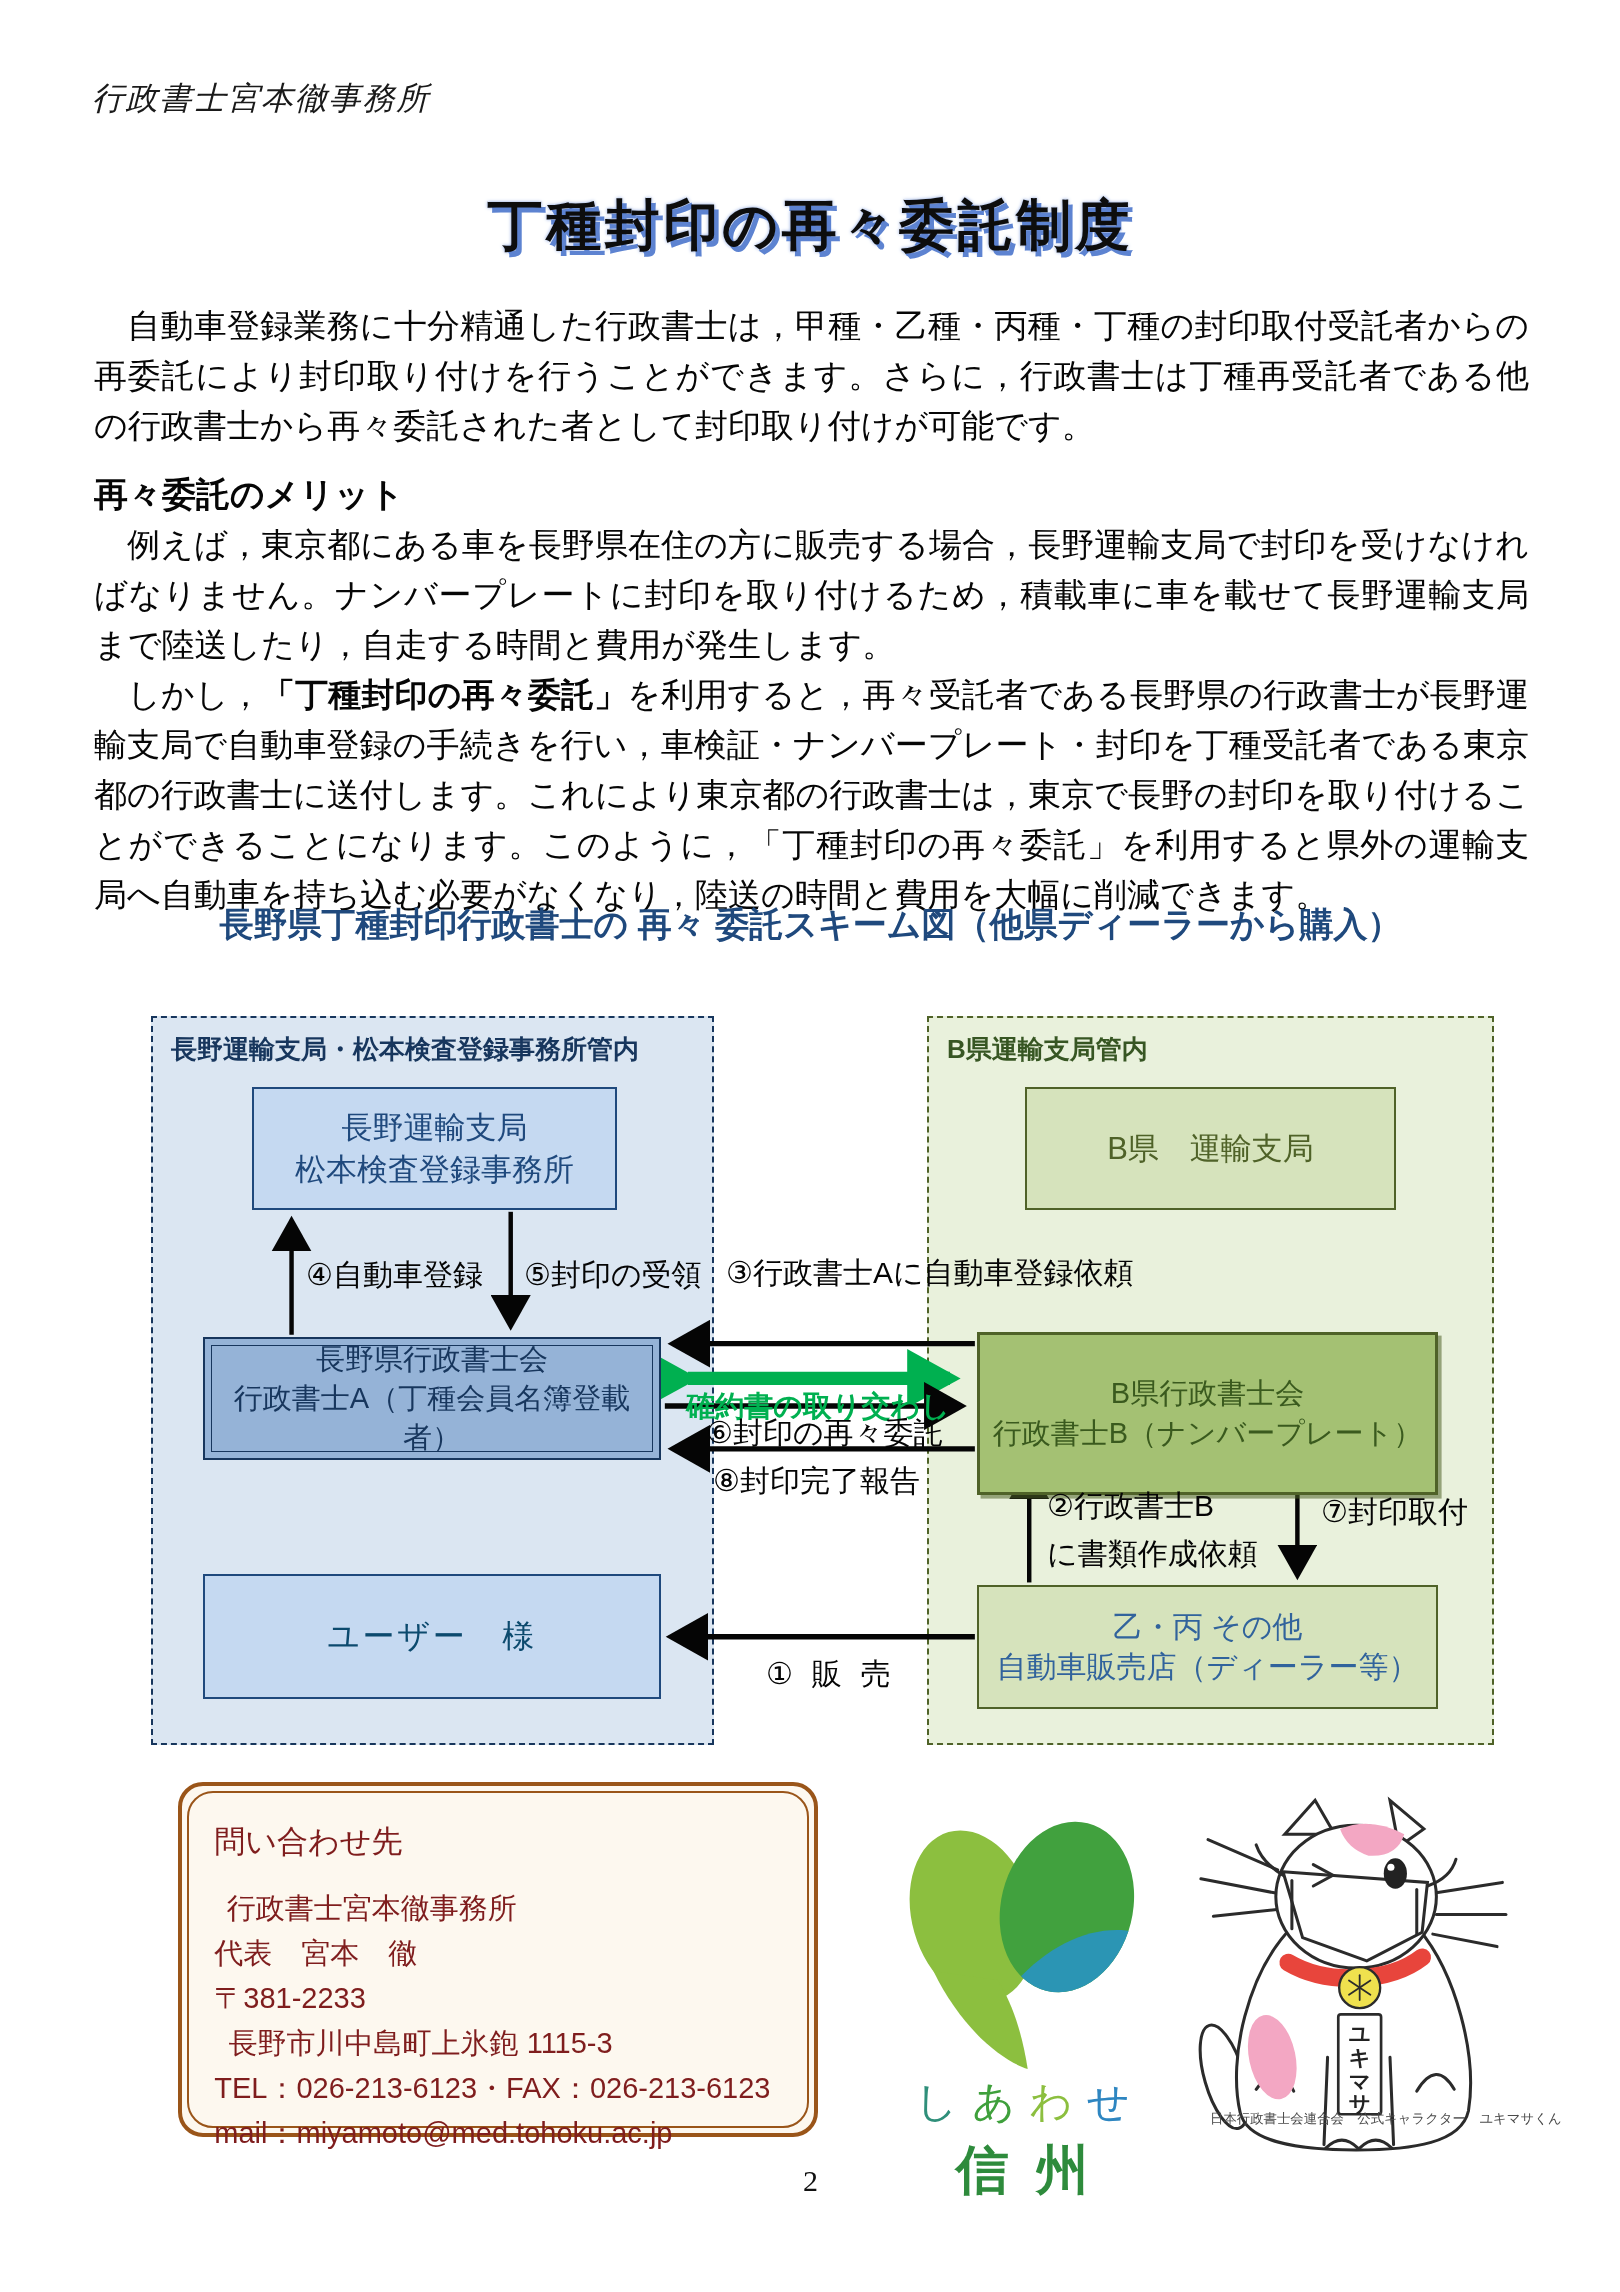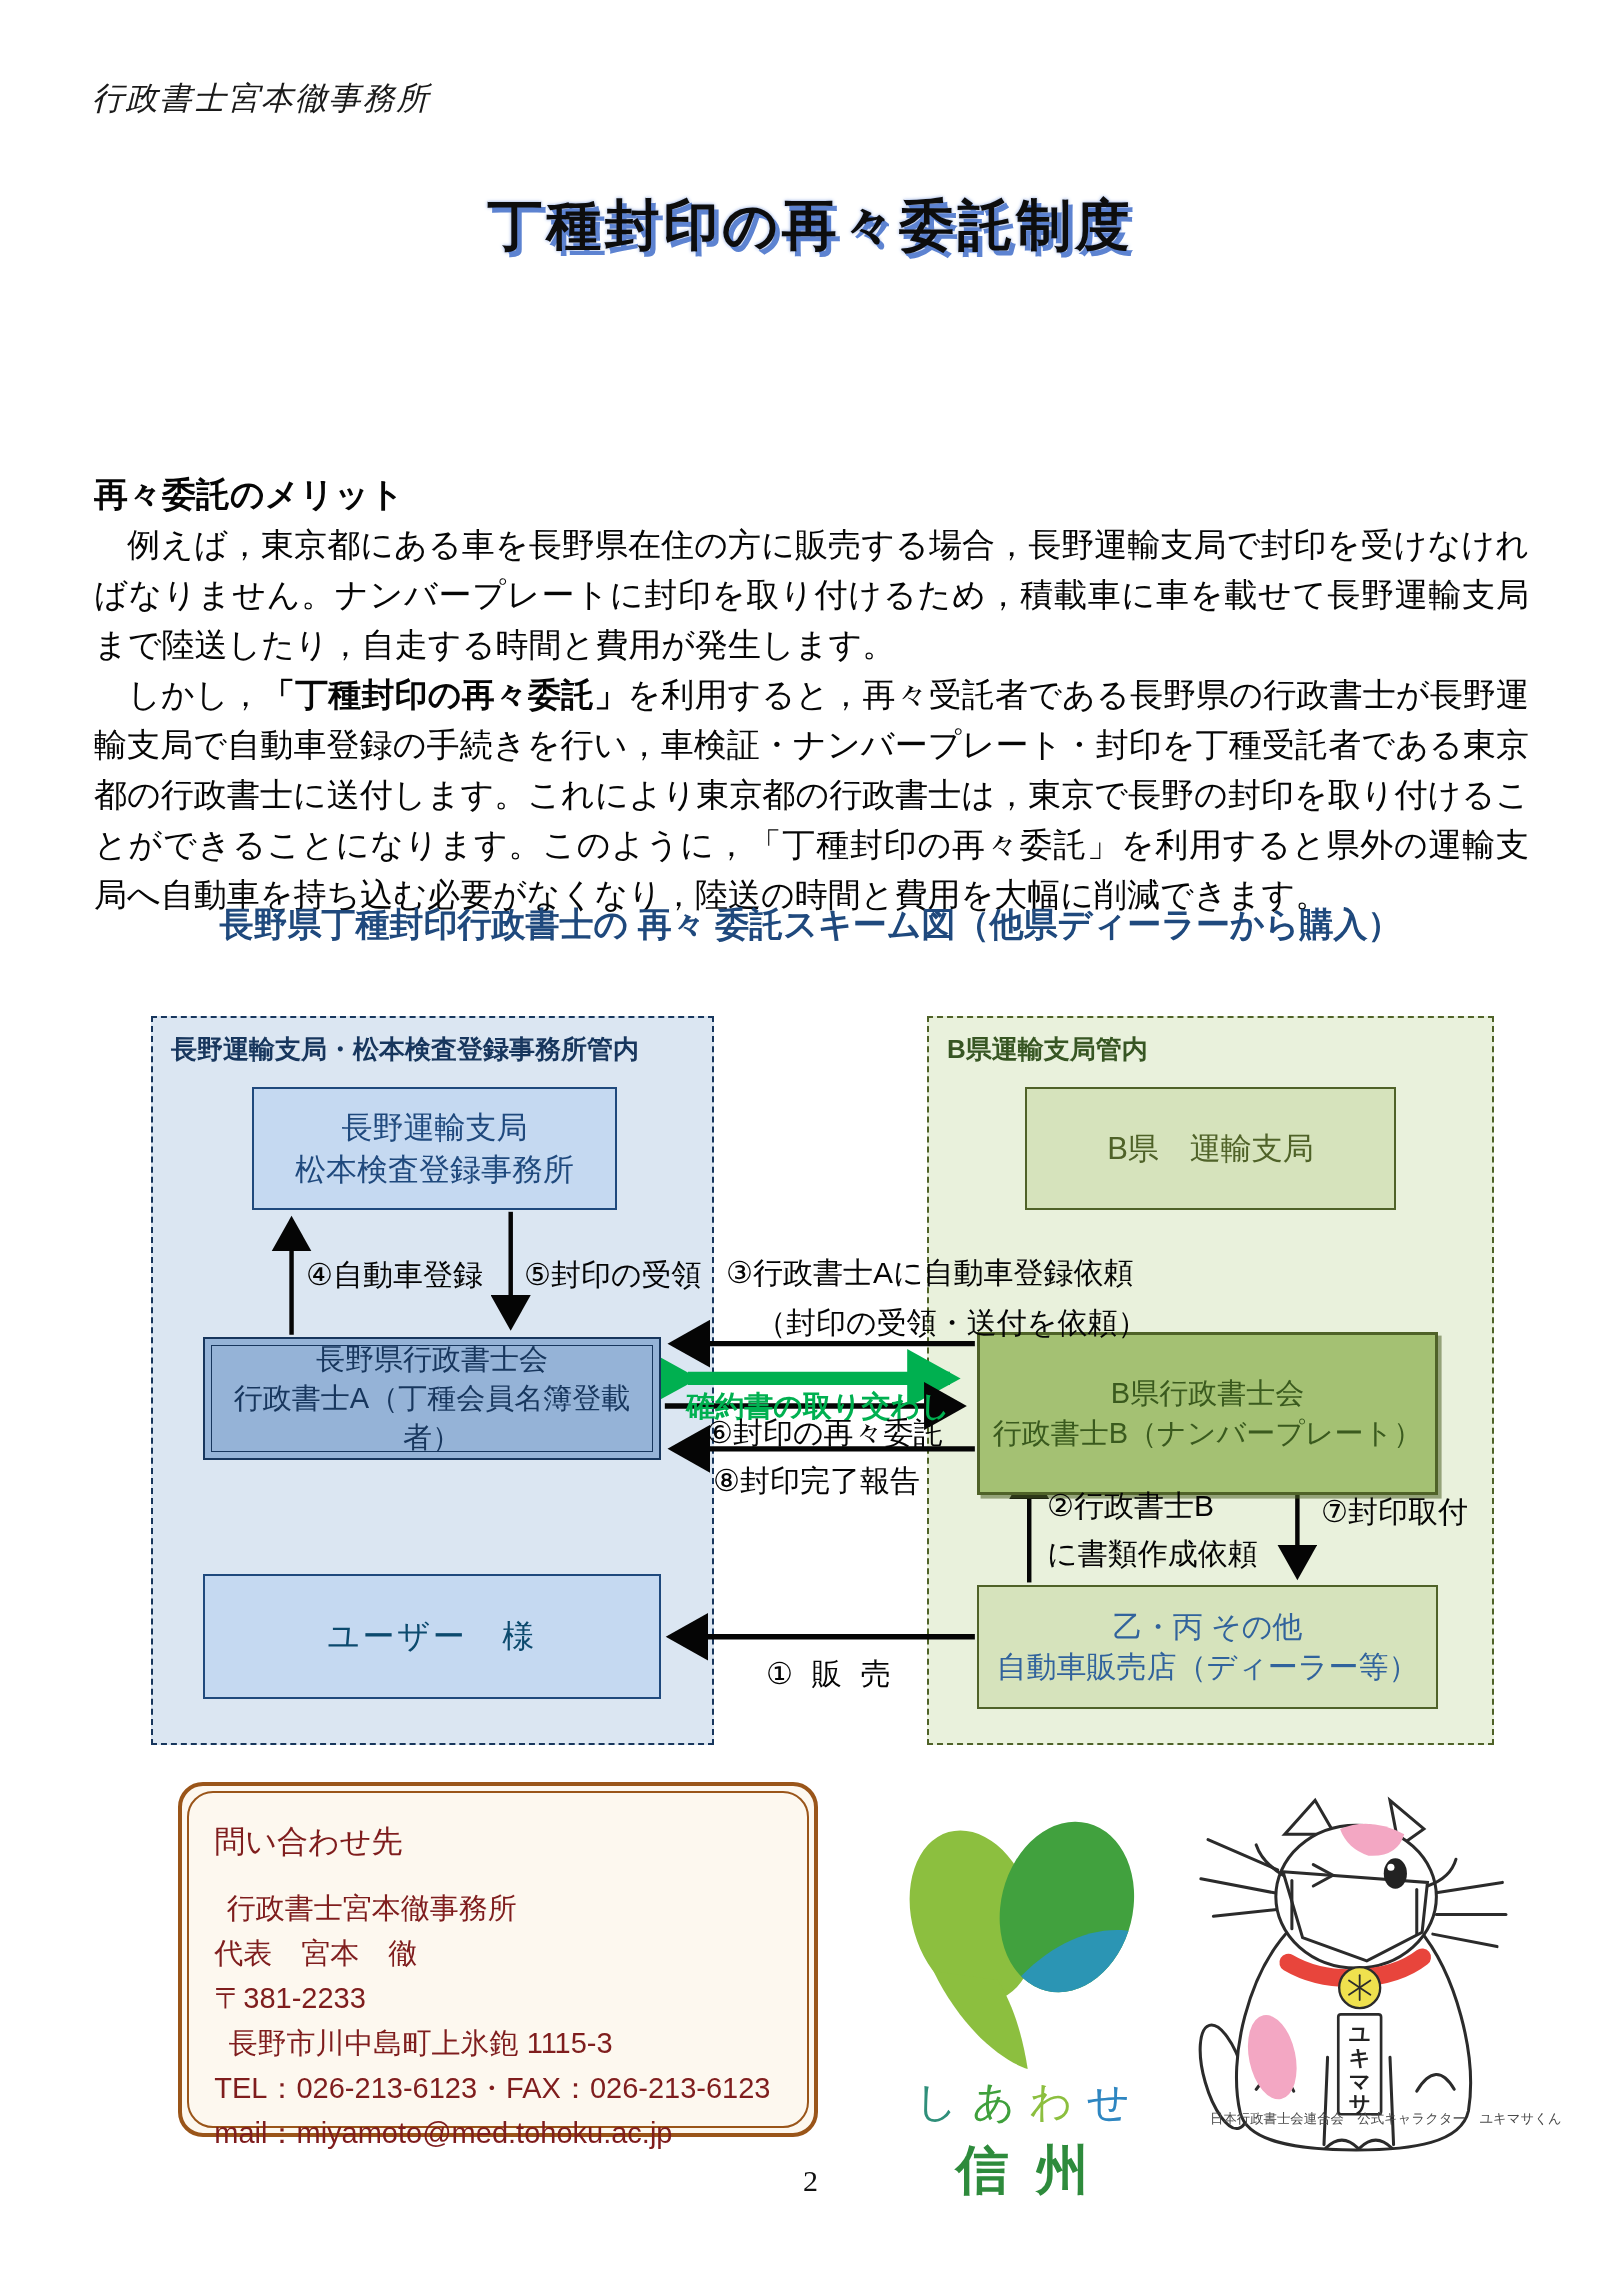--- a/index.html
+++ b/index.html
@@ -92,20 +92,21 @@
 </style>
 </head>
 <body>
 
 <div class="page">
 
   <div class="abs office-header">行政書士宮本徹事務所</div>
 
   <div class="abs main-title">丁種封印の再々委託制度</div>
 
+  <div class="abs para p1">　自動車登録業務に十分精通した行政書士は，甲種・乙種・丙種・丁種の封印取付受託者からの再委託により封印取り付けを行うことができます。さらに，行政書士は丁種再受託者である他の行政書士から再々委託された者として封印取り付けが可能です。</div>
 
   <div class="abs merit-h">再々委託のメリット</div>
 
   <div class="abs para p2">　例えば，東京都にある車を長野県在住の方に販売する場合，長野運輸支局で封印を受けなければなりません。ナンバープレートに封印を取り付けるため，積載車に車を載せて長野運輸支局まで陸送したり，自走する時間と費用が発生します。</div>
 
   <div class="abs para p3"><span>　しかし，</span><span class="b">「丁種封印の再々委託」</span><span>を利用すると，再々受託者である長野県の行政書士が長野運輸支局で自動車登録の手続きを行い，車検証・ナンバープレート・封印を丁種受託者である東京都の行政書士に送付します。これにより東京都の行政書士は，東京で長野の封印を取り付けることができることになります。このように，「丁種封印の再々委託」を利用すると県外の運輸支局へ自動車を持ち込む必要がなくなり，陸送の時間と費用を大幅に削減できます。</span></div>
 
   <div class="abs diagram-title">長野県丁種封印行政書士の 再々 委託スキーム図（他県ディーラーから購入）</div>
 
   <div class="abs diagram">
@@ -161,21 +162,20 @@
     </div>
 
     <div class="dbox box-dealer">
       <div>乙・丙 その他</div>
       <div>自動車販売店（ディーラー等）</div>
     </div>
 
     <div class="dlabel lbl-step4">④自動車登録</div>
     <div class="dlabel lbl-step5">⑤封印の受領</div>
     <div class="dlabel lbl-step3a">③行政書士Aに自動車登録依頼</div>
-    <div class="dlabel lbl-step3b">（封印の受領・送付を依頼）</div>
     <div class="dlabel lbl-agreement">確約書の取り交わし</div>
     <div class="dlabel lbl-step6">⑥封印の再々委託</div>
     <div class="dlabel lbl-step8">⑧封印完了報告</div>
     <div class="dlabel lbl-step2a">②行政書士B</div>
     <div class="dlabel lbl-step2b">に書類作成依頼</div>
     <div class="dlabel lbl-step7">⑦封印取付</div>
     <div class="dlabel lbl-step1">① 販 売</div>
   </div>
 
   <div class="abs contact">

